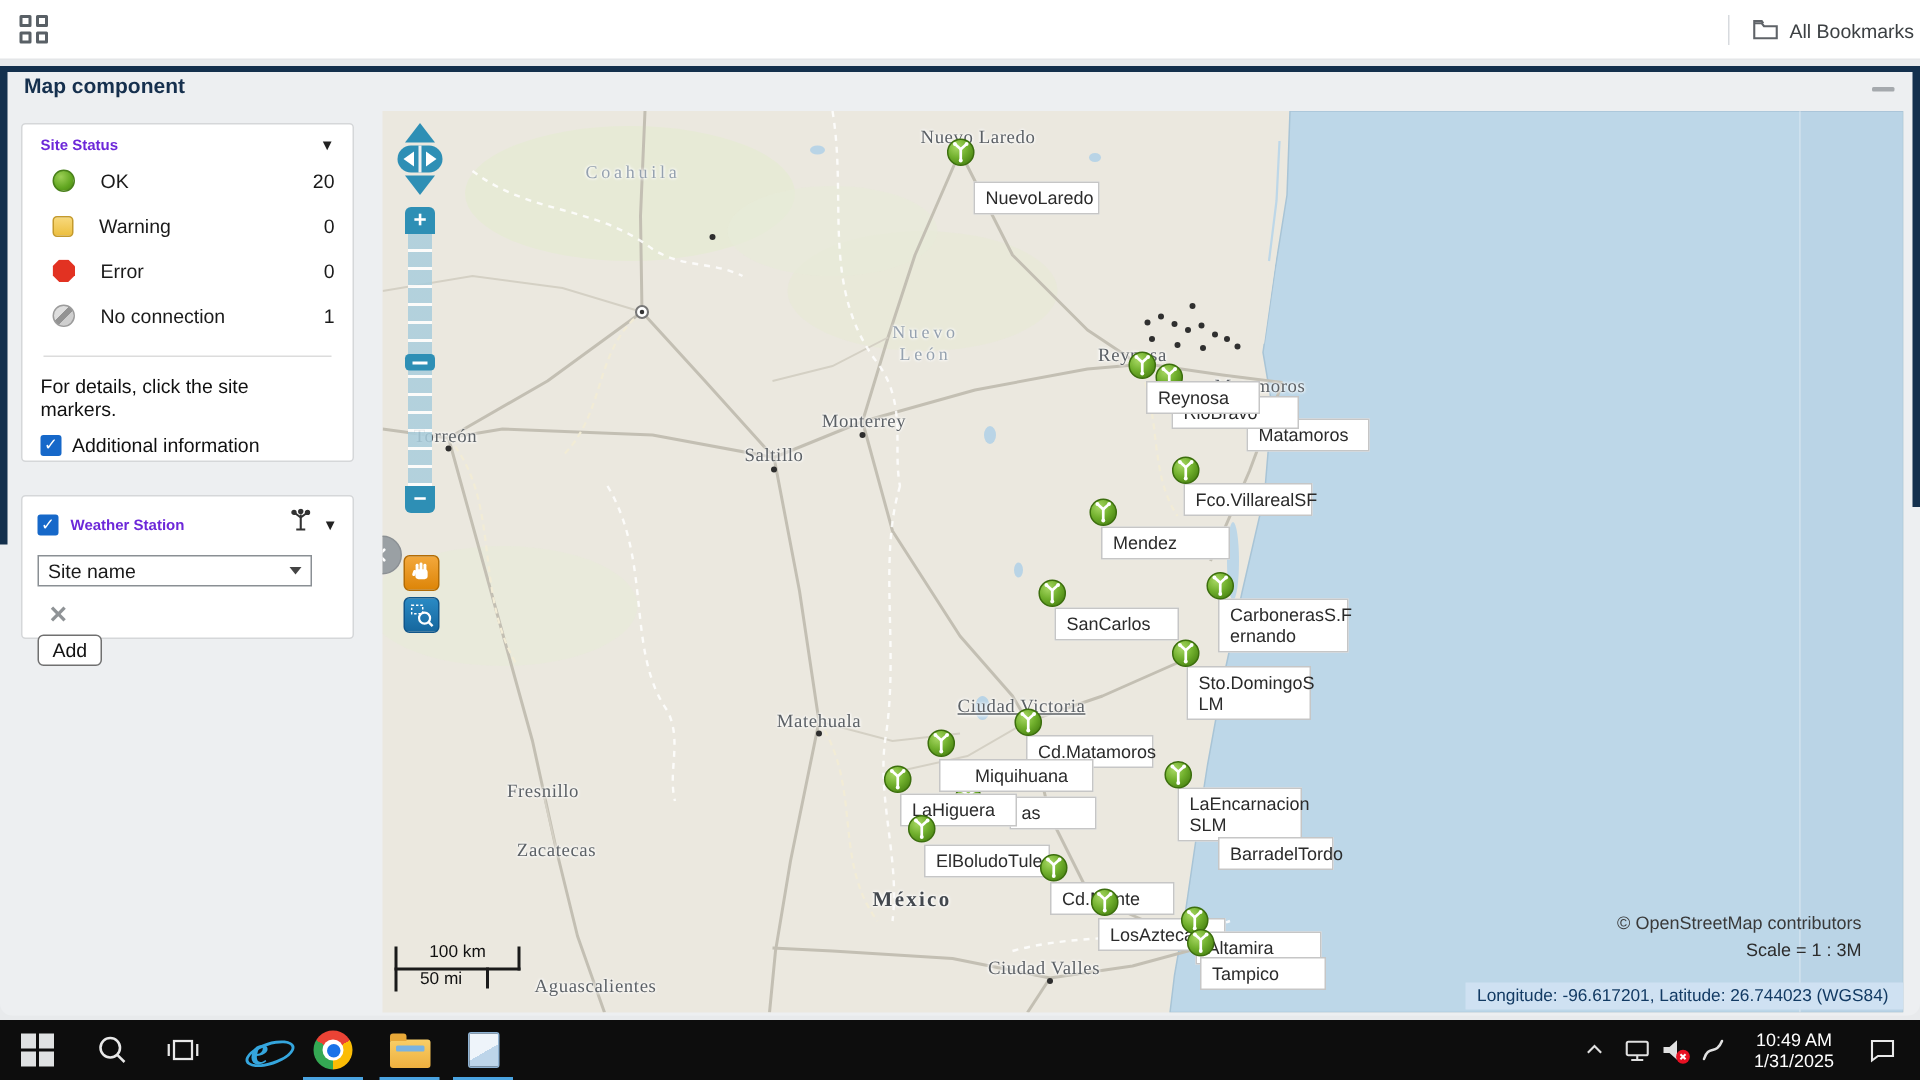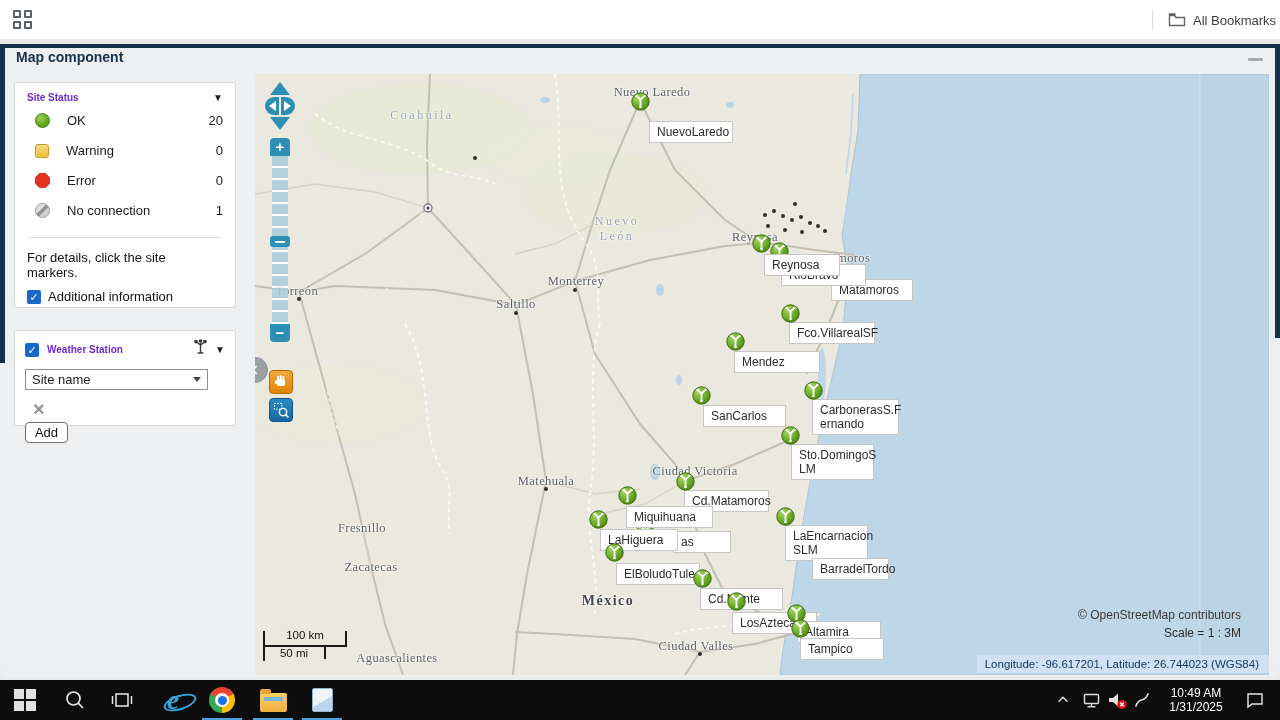--- a/index.html
+++ b/index.html
@@ -298,21 +298,21 @@
       <div class="city city" style="left: 500px; top: 163px;">Reynosa</div>
       <div class="city city" style="left: 585px; top: 184px;">Matamoros</div>
       <div class="city city" style="left: 321px; top: 207px;">Monterrey</div>
       <div class="city-dot" style="left: 320px; top: 216px;"></div>
       <div class="city city" style="left: 261px; top: 230px;">Saltillo</div>
       <div class="city-dot" style="left: 261px; top: 239px;"></div>
       <div class="city city" style="left: 42px; top: 217px;">Torreón</div>
       <div class="city-dot" style="left: 44px; top: 225px;"></div>
       <div class="city city" style="left: 291px; top: 407px;">Matehuala</div>
       <div class="city-dot" style="left: 291px; top: 415px;"></div>
-      <div class="city city" style="left: 440px; top: 397px;">Ciudad Victoria</div>
+      <div class="city city" style="left: 426px; top: 397px; text-decoration: underline;">Ciudad Victoria</div>
       <div class="city city" style="left: 107px; top: 454px;">Fresnillo</div>
       <div class="city city" style="left: 116px; top: 493px;">Zacatecas</div>
       <div class="city country" style="left: 353px; top: 527px;">México</div>
       <div class="city city" style="left: 441px; top: 572px;">Ciudad Valles</div>
       <div class="city-dot" style="left: 445px; top: 580px;"></div>
       <div class="city city" style="left: 142px; top: 584px;">Aguascalientes</div>
     </div>
   <div id="map-overlays">
       <div class="site-label" style="left: 576px; top: 205px; width: 82px;">
         <div>Matamoros</div>
@@ -522,21 +522,21 @@
           <circle cx="9.5" cy="9.5" r="8.7" fill="url(#mg)" stroke="#3c6e0e" stroke-width="1"></circle>
           <g stroke="#fff" stroke-width="1.8" stroke-linecap="round">
             <line x1="9.5" y1="14.5" x2="9.5" y2="7.5"></line>
             <line x1="9.5" y1="7.5" x2="5.8" y2="4.2"></line>
             <line x1="9.5" y1="7.5" x2="13.2" y2="4.2"></line>
           </g>
           <circle cx="5.6" cy="4" r="1.3" fill="#fff"></circle>
           <circle cx="13.4" cy="4" r="1.3" fill="#fff"></circle>
           <circle cx="9.5" cy="15" r="1.3" fill="#fff"></circle>
         </svg></div>
-      <div class="site-label" style="left: 371px; top: 432px; width: 87px;">
+      <div class="site-label" style="left: 371px; top: 432px; width: 103px; text-align: center;">
         <div>Miquihuana</div>
       </div>
       <div class="site-marker" style="left: 372px; top: 421px;"><svg width="19" height="19" viewBox="0 0 19 19">
           <defs>
             <radialGradient id="mg" cx="35%" cy="30%" r="75%">
               <stop offset="0%" stop-color="#a8d864"></stop>
               <stop offset="55%" stop-color="#71b02d"></stop>
               <stop offset="100%" stop-color="#4c8714"></stop>
             </radialGradient>
           </defs>

